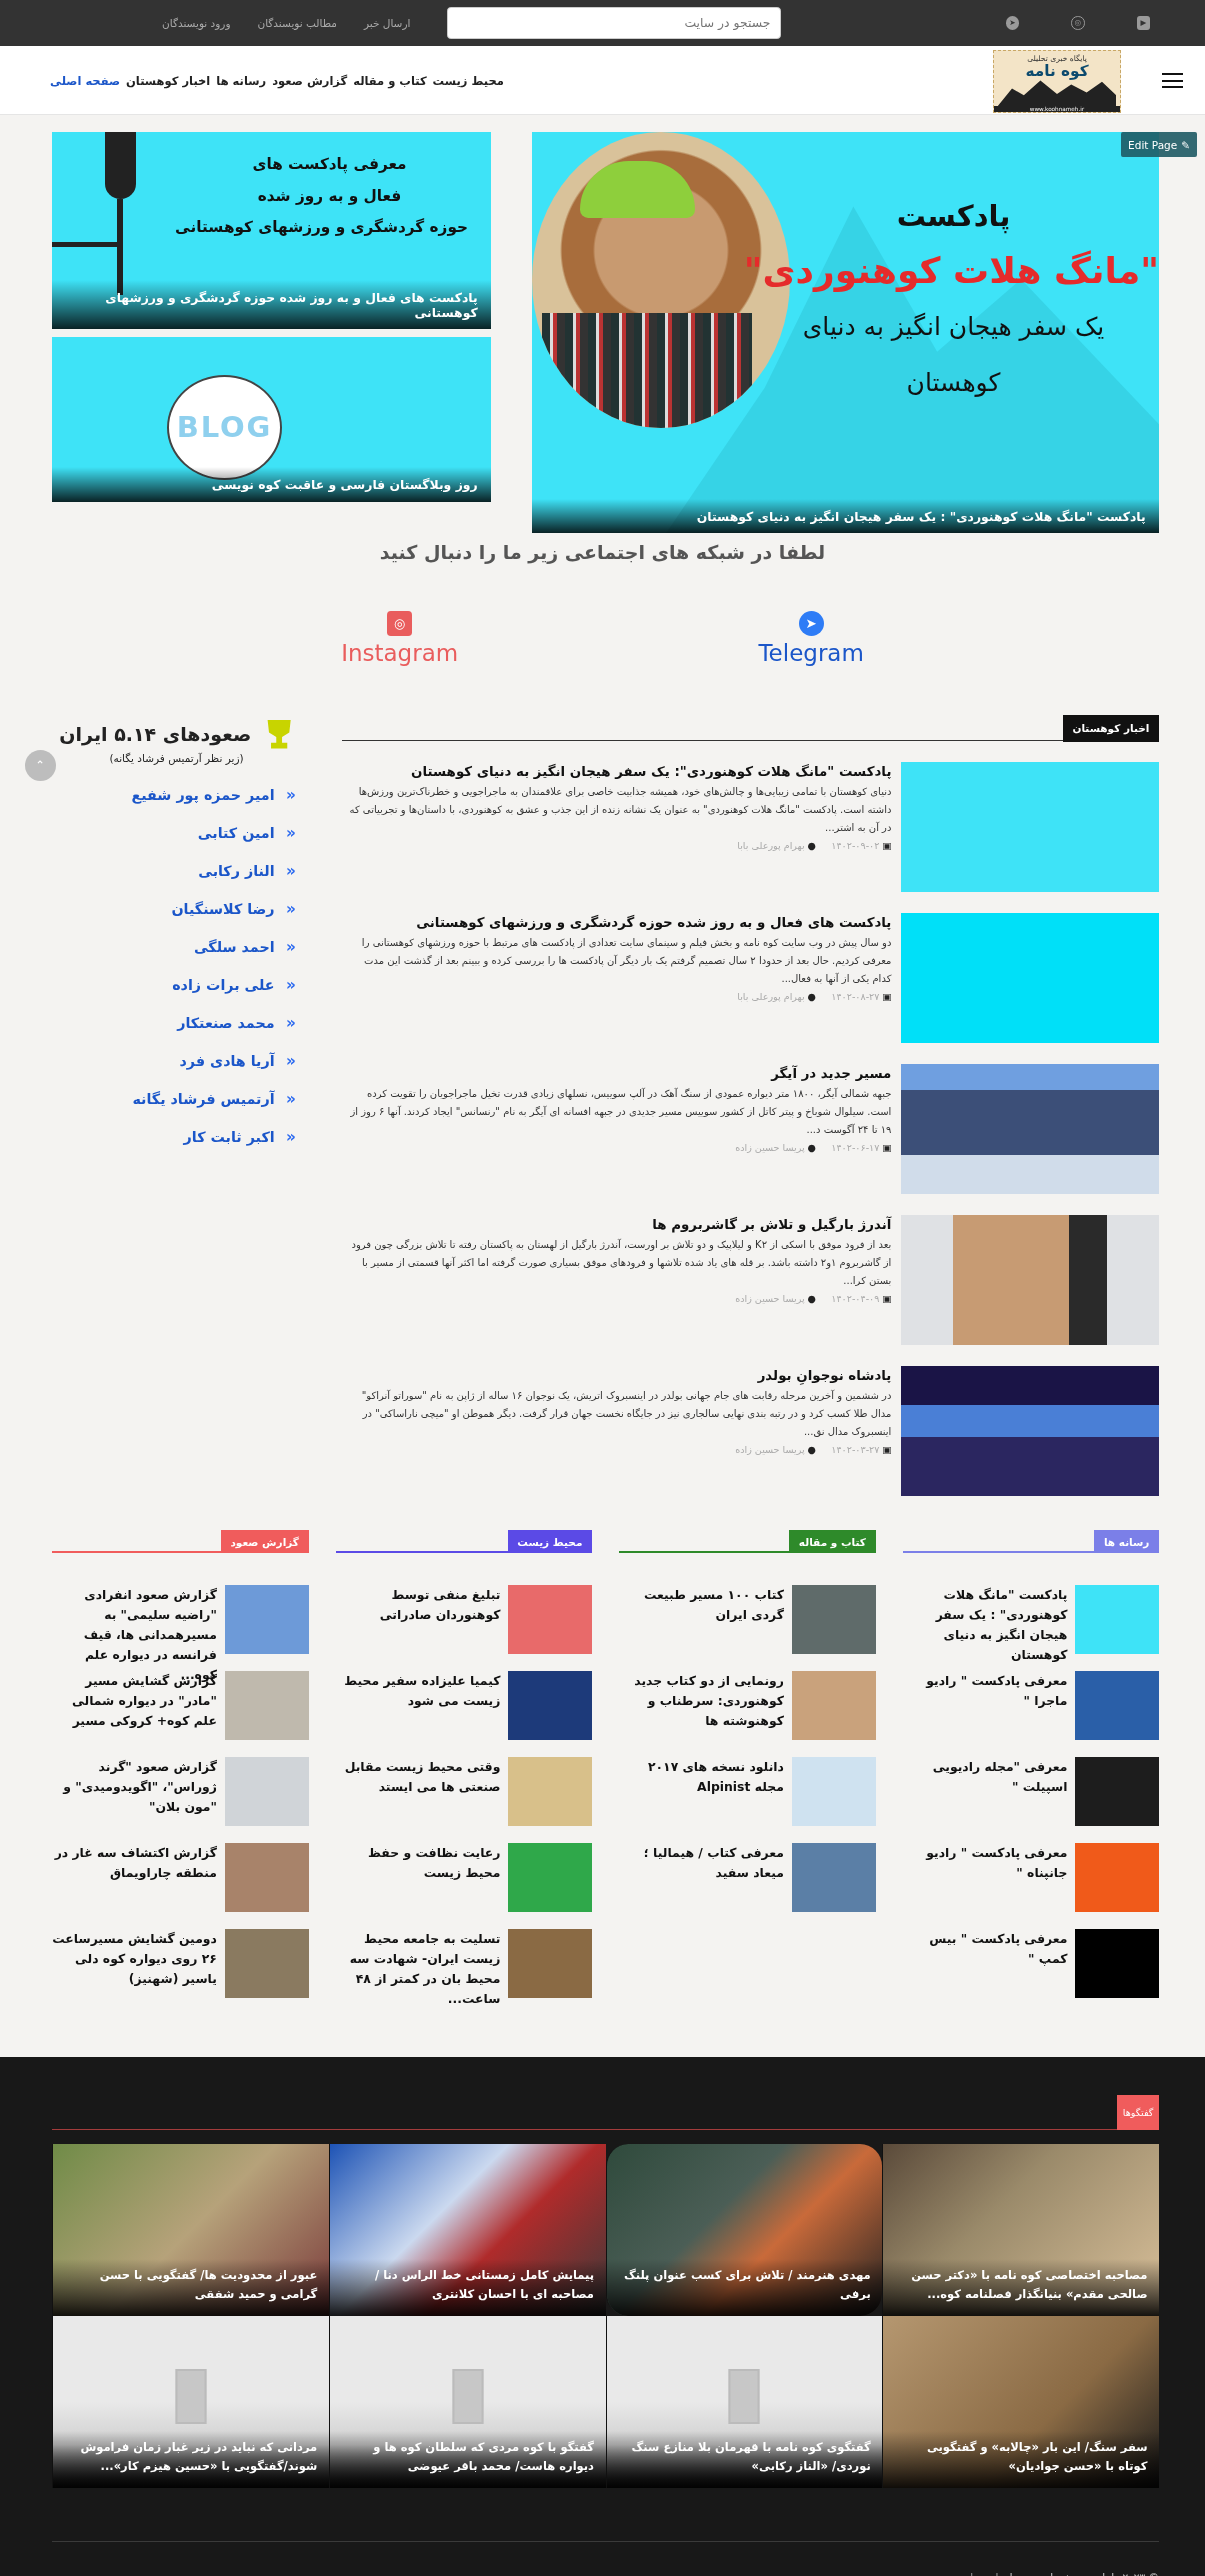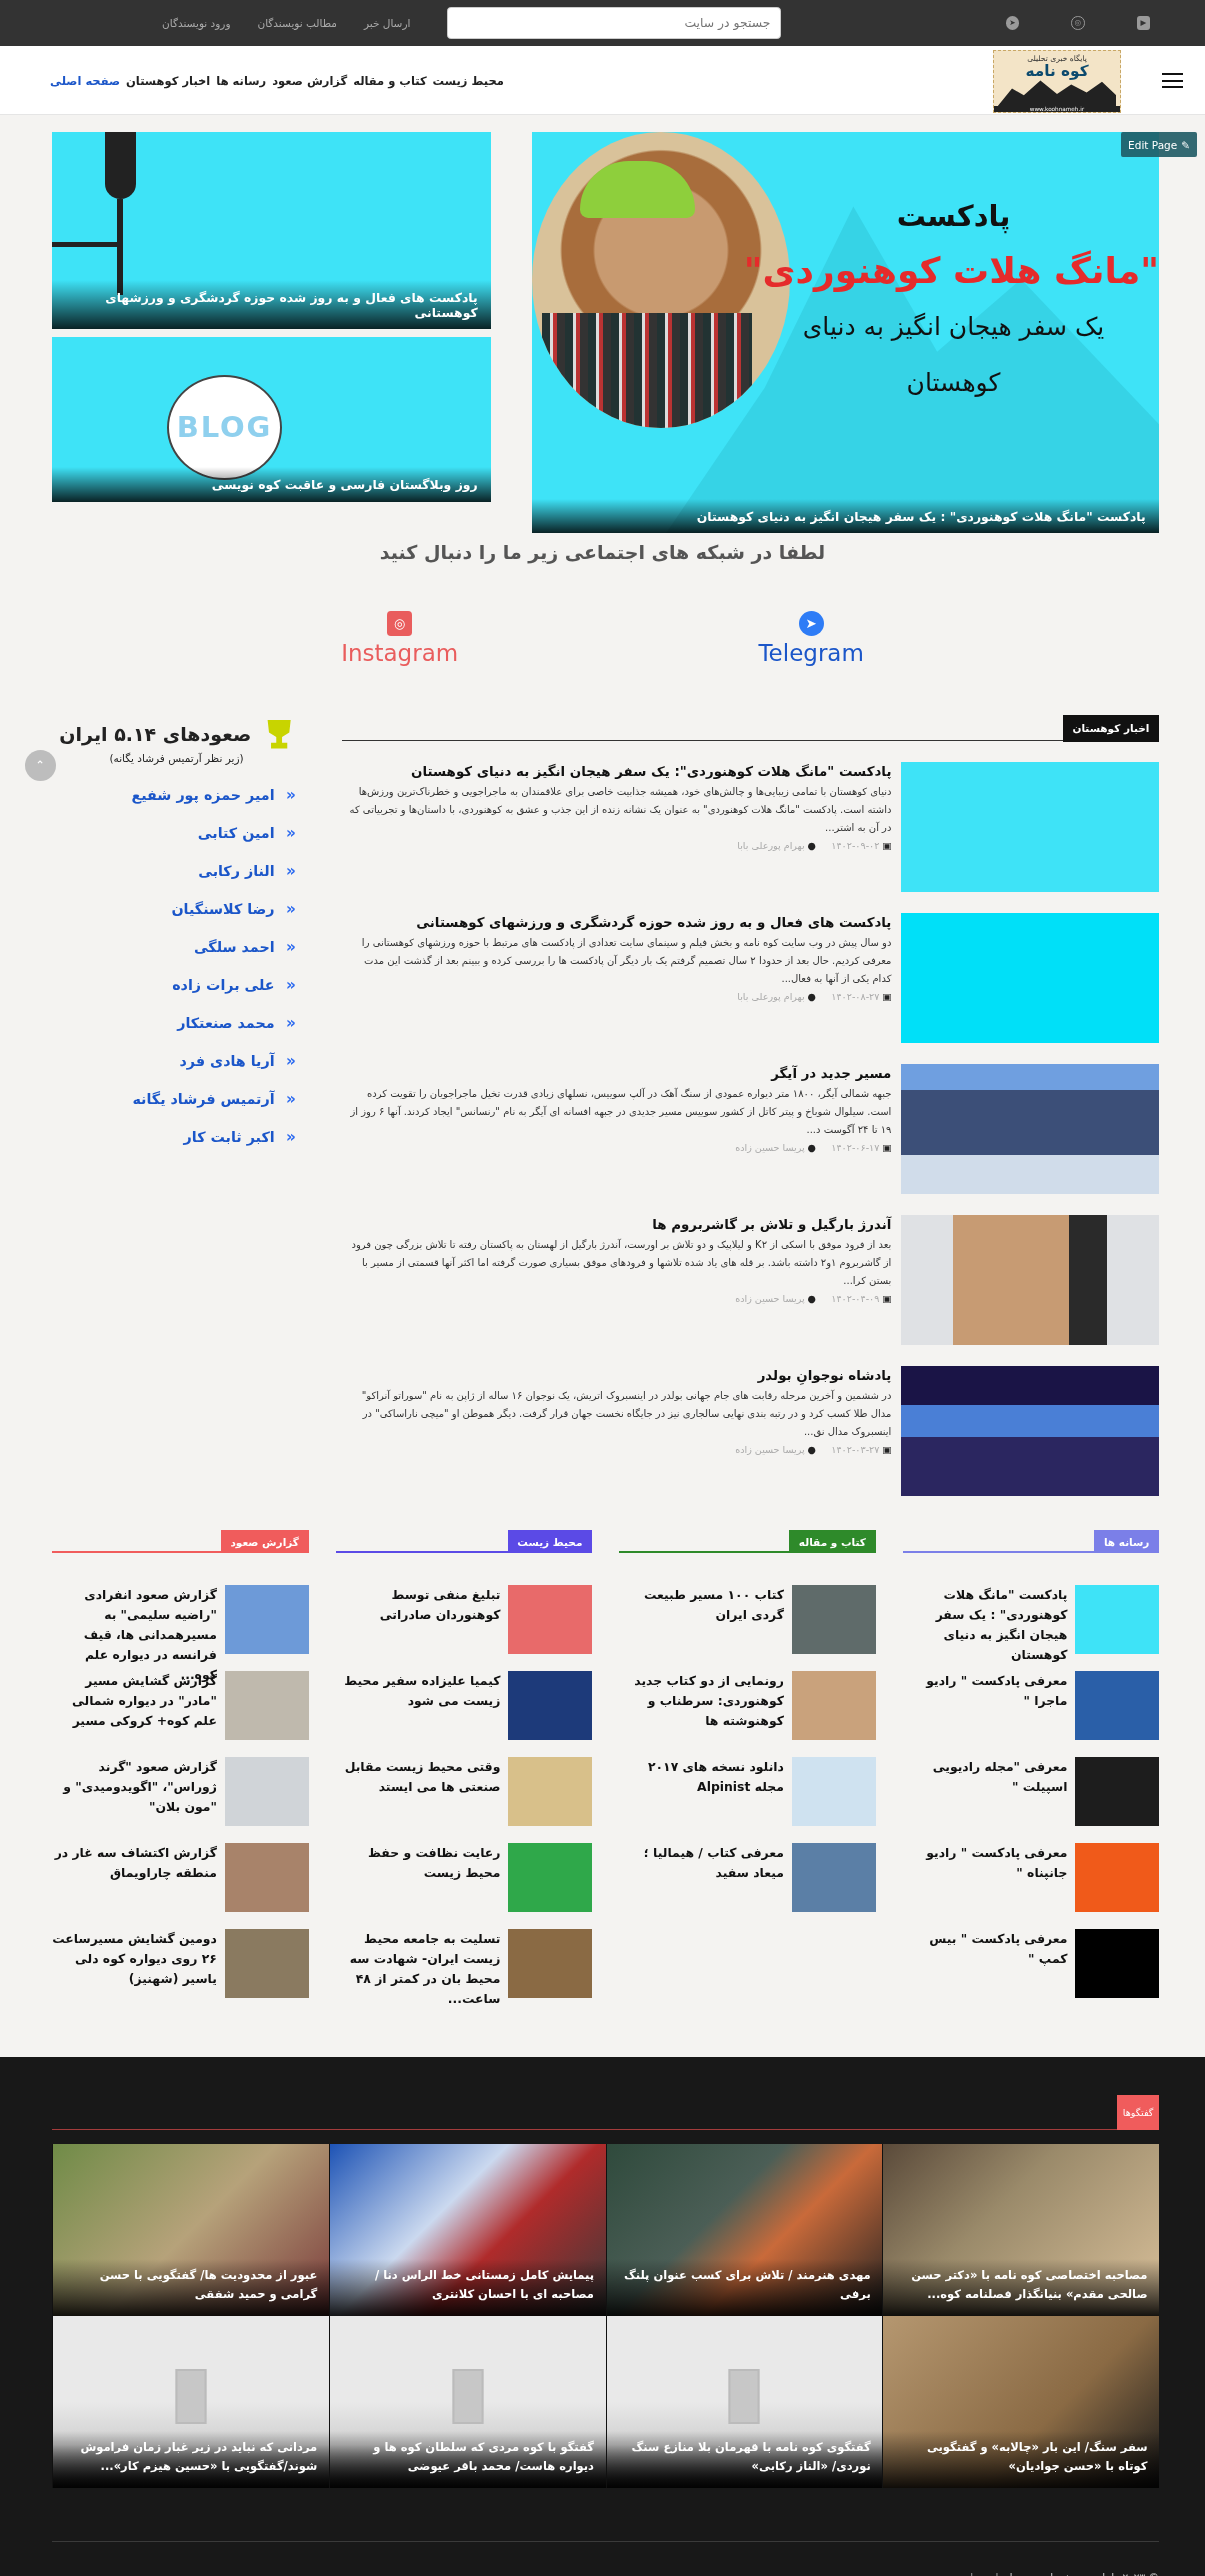--- a/index.html
+++ b/index.html
@@ -180,21 +180,21 @@
   .dark { background: #181818; margin-top: 42px; padding: 50px 46px 0 52px; height: 535px; }
   .dark .sec-head2 { position: relative; height: 23px; margin-bottom: 13.4px; }
   .dark .sec-head2 .line { position: absolute; left: 0; right: 0; bottom: 0; height: 1px; background: #a33c3c; }
   .dark .sec-head2 .tag { position: absolute; right: 0; bottom: 0; height: 35px; padding: 0 5.7px; background: #f05c5c; color: #fff; font-size: 9.6px; display:flex; align-items:center; }
   .grid { display: grid; grid-template-columns: repeat(4, 1fr); gap: 0; direction: rtl; }
   .card { position: relative; height: 172px; overflow: hidden; cursor: pointer; border-left: 1px solid #111; }
   .card .cap { position: absolute; left: 0; right: 0; bottom: 0; padding: 7.6px 11.5px 11.5px; color: #fff; font-size: 11.5px; line-height: 19px; font-weight: bold; background: linear-gradient(rgba(0,0,0,0), rgba(0,0,0,.9)); }
   .card.ph { background: linear-gradient(#e9e9e9 0 50%, #cfcfcf 75%, #1a1a1a 100%); }
   .card.ph .phicon { position:absolute; left: 50%; top: 53px; transform: translateX(-50%); width: 31px; height: 55px; border: 2.9px solid #bbb; background: #c7c7c7; }
   .c1 { background: linear-gradient(135deg, #5a4a3a, #9a8a6a 40%, #d9c09a); }
-  .c2 { background: linear-gradient(135deg, #2f4a3c, #4b5e56 40%, #c96a3a 60%, #222); }
+  .c2 { background: linear-gradient(135deg, #2f4a3c, #4b5e56 40%, #c96a3a 60%, #222); border-radius: 22px; }
   .c3 { background: linear-gradient(135deg, #1d53b5, #cbd9ef 40%, #b02b2b 60%, #3a3a3a); }
   .c4 { background: linear-gradient(135deg, #6f8b47, #b6a27a 50%, #7a3a3a); }
   .c5 { background: linear-gradient(135deg, #b59770, #8a6a44 60%, #1a1a1a); }
 
   .footer-sep { height: 1px; background: #3a3a3a; margin: 53px 0 0; }
   .footer { color: #ccc; font-size: 10.5px; text-align: right; padding: 29px 0 0; }
   .footer .brand { color: #999; }
 </style>
 </head>
 <body>
@@ -252,20 +252,25 @@
   </a>
   <div class="edit-page">
     <span>Edit Page</span>
     <span>✎</span>
   </div>
 
   <a href="#" class="tile small1">
     <div class="mic"></div>
     <div class="mic-stand"></div>
     <div class="mic-arm"></div>
+    <div class="lines">
+      <div>معرفی پادکست های</div>
+      <div>فعال و به روز شده</div>
+      <div>حوزه گردشگری و ورزشهای کوهستانی</div>
+    </div>
     <div class="caption">پادکست های فعال و به روز شده حوزه گردشگری و ورزشهای کوهستانی</div>
   </a>
 
   <a href="#" class="tile small2">
     <div class="blog-cloud">BLOG</div>
     <div class="caption">روز وبلاگستان فارسی و عاقبت کوه نویسی</div>
   </a>
 </div>
 
 <div class="follow-title">لطفا در شبکه های اجتماعی زیر ما را دنبال کنید</div>

